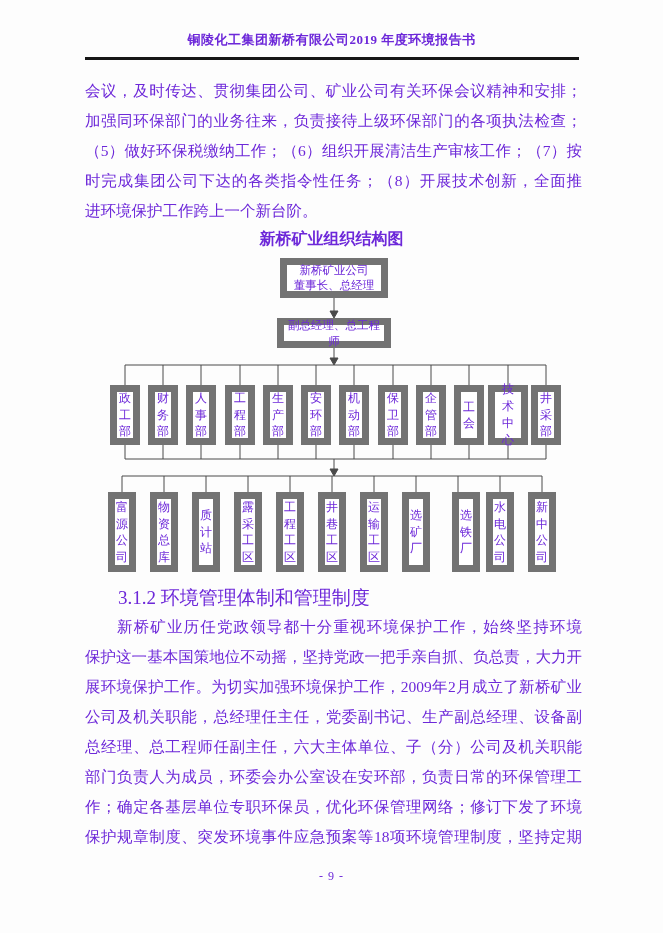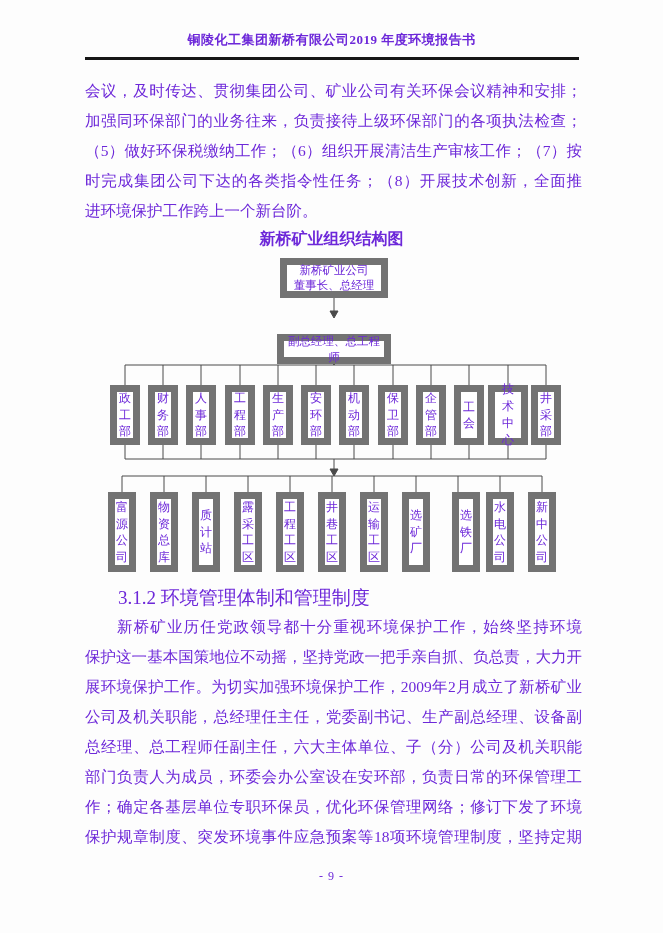--- a/index.html
+++ b/index.html
@@ -15,21 +15,21 @@
   .chart-title{position:absolute;top:229px;left:0;width:100%;text-align:center;
         font-weight:bold;font-size:16px;}
   .connectors{position:absolute;top:0;left:0;pointer-events:none;}
   .obox{position:absolute;box-sizing:border-box;border:7px solid #737373;background:#fff;
         display:flex;align-items:center;justify-content:center;text-align:center;
         font-size:12px;line-height:16.5px;z-index:2;}
   .vbox{word-break:break-all;padding:0 7px;}
   .vbox4{word-break:break-all;padding:0 6px;}
   .wbox{word-break:break-all;padding:16px 2px;line-height:17px;}
   .topbox{flex-direction:column;font-size:11.5px;line-height:15px;}
-  .deputybox{font-size:11.5px;margin-top:16px;}
+  .deputybox{font-size:11.5px;}
   .sec-heading{position:absolute;top:585px;left:118px;font-size:19px;}
   .page-number{position:absolute;top:869px;left:0;width:100%;text-align:center;
         font-size:12px;letter-spacing:1px;}
 </style>
 </head>
 <body>
 
 <div class="page">
 
   <div class="header-title">铜陵化工集团新桥有限公司2019 年度环境报告书</div>

